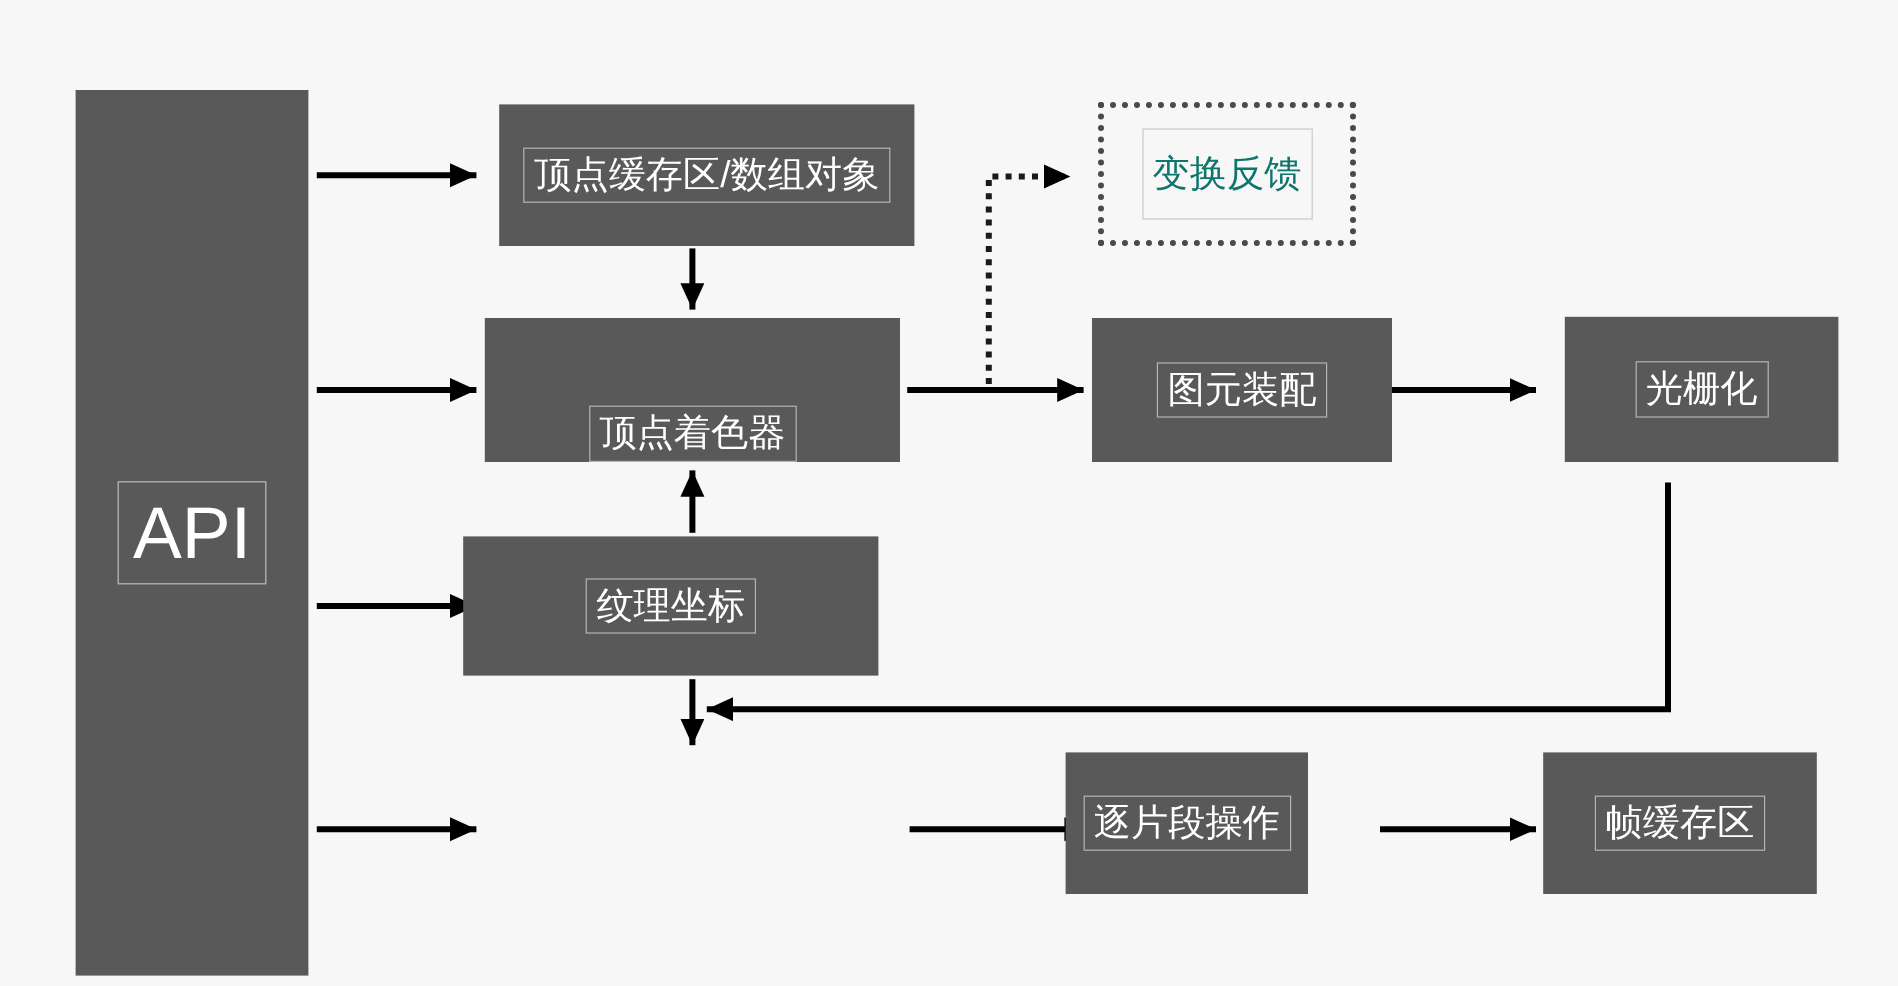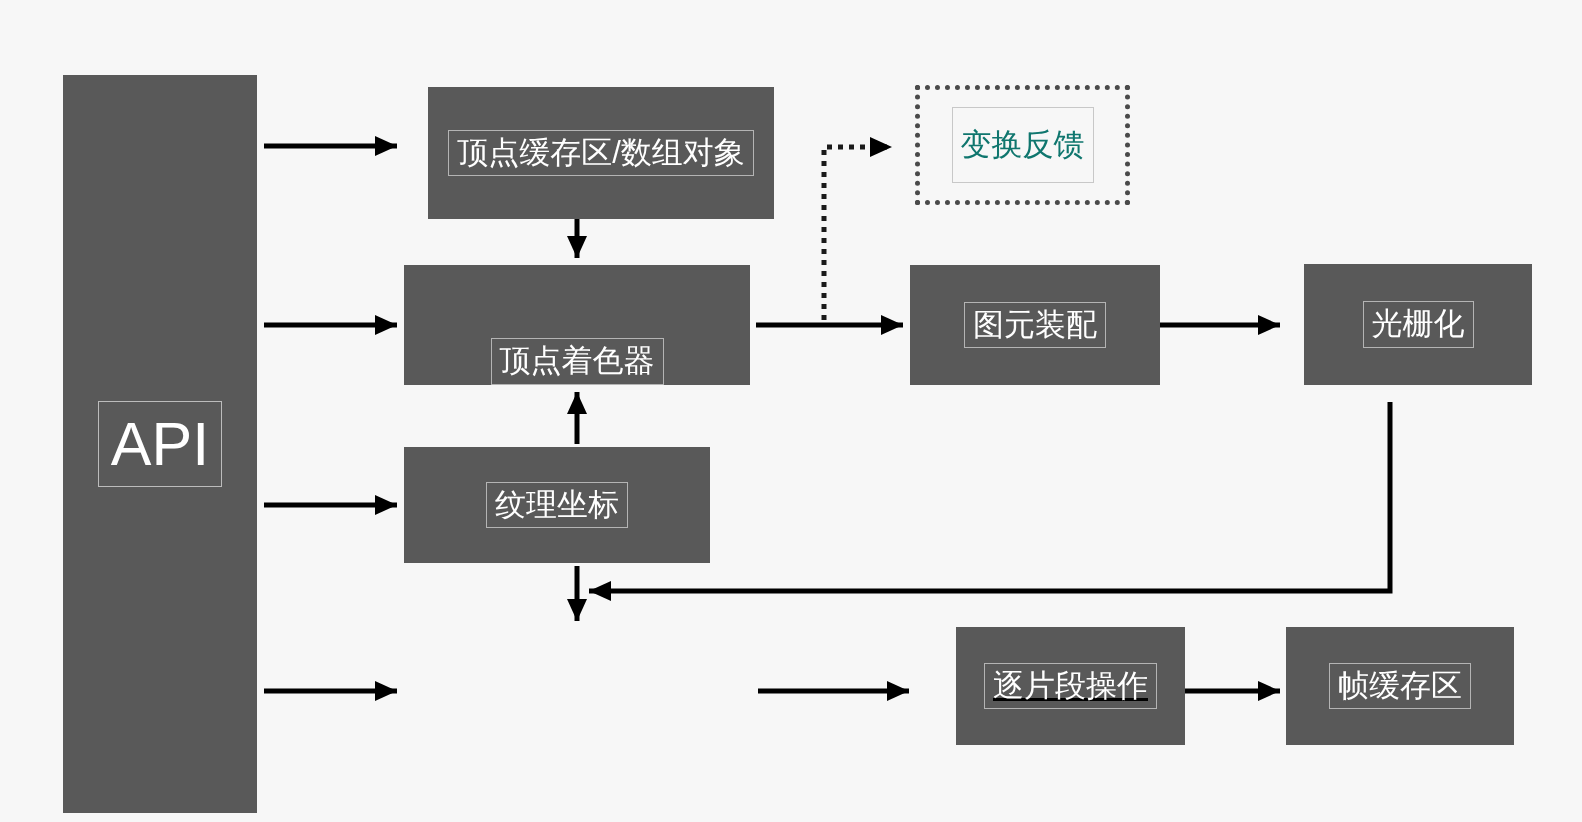--- a/index.html
+++ b/index.html
@@ -47,28 +47,28 @@
   .feedback-node .label {
     color: #0f766e;
     font-size: 31px;
     line-height: 1.25;
     padding: 18px 8px;
     border: 1px solid #c8c8c8;
     white-space: nowrap;
   }
   
   #node-api               { left: 63px;   top: 75px;  width: 194px; height: 738px; }
-  #node-vertex-buffer     { left: 428px;  top: 87px;  width: 346px; height: 132px; }
+  #node-vertex-buffer     { left: 416px;  top: 87px;  width: 346px; height: 118px; }
   #node-vertex-shader     { left: 404px;  top: 265px; width: 346px; height: 120px; align-items: flex-end; }
-  #node-texture-coords    { left: 404px;  top: 447px; width: 306px; height: 116px; }
+  #node-texture-coords    { left: 386px;  top: 447px; width: 346px; height: 116px; }
   #node-fragment-shader   { left: 404px;  top: 627px; width: 346px; height: 118px; }
   #node-transform-feedback{ left: 915px;  top: 85px;  width: 215px; height: 120px; }
   #node-primitive-assembly{ left: 910px;  top: 265px; width: 250px; height: 120px; }
   #node-rasterization     { left: 1286px; top: 264px; width: 228px; height: 121px; margin-left: 18px; }
-  #node-per-fragment-ops  { left: 956px;  top: 627px; width: 229px; height: 118px; text-decoration: underline; }
+  #node-per-fragment-ops  { left: 888px;  top: 627px; width: 202px; height: 118px; }
   #node-framebuffer       { left: 1286px; top: 627px; width: 228px; height: 118px; }
   #connector-layer {
     position: absolute;
     left: 0; top: 0;
     width: 1582px;
     height: 822px;
     pointer-events: none;
   }
 </style>
 </head>

